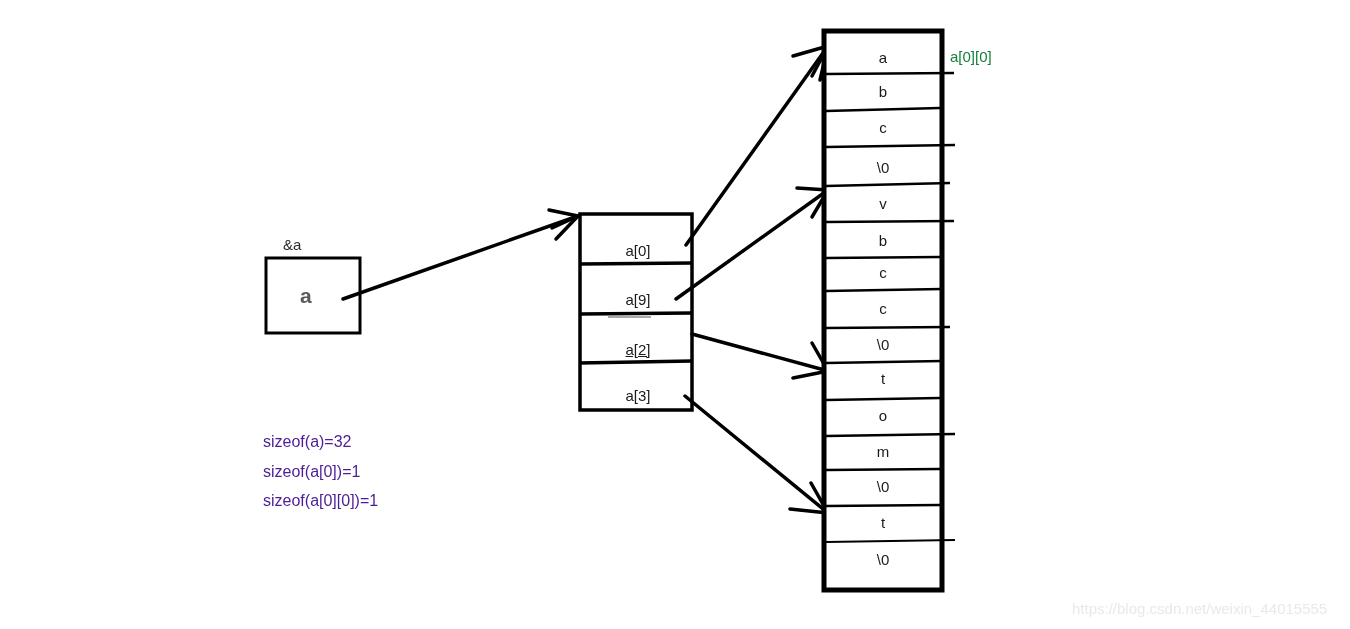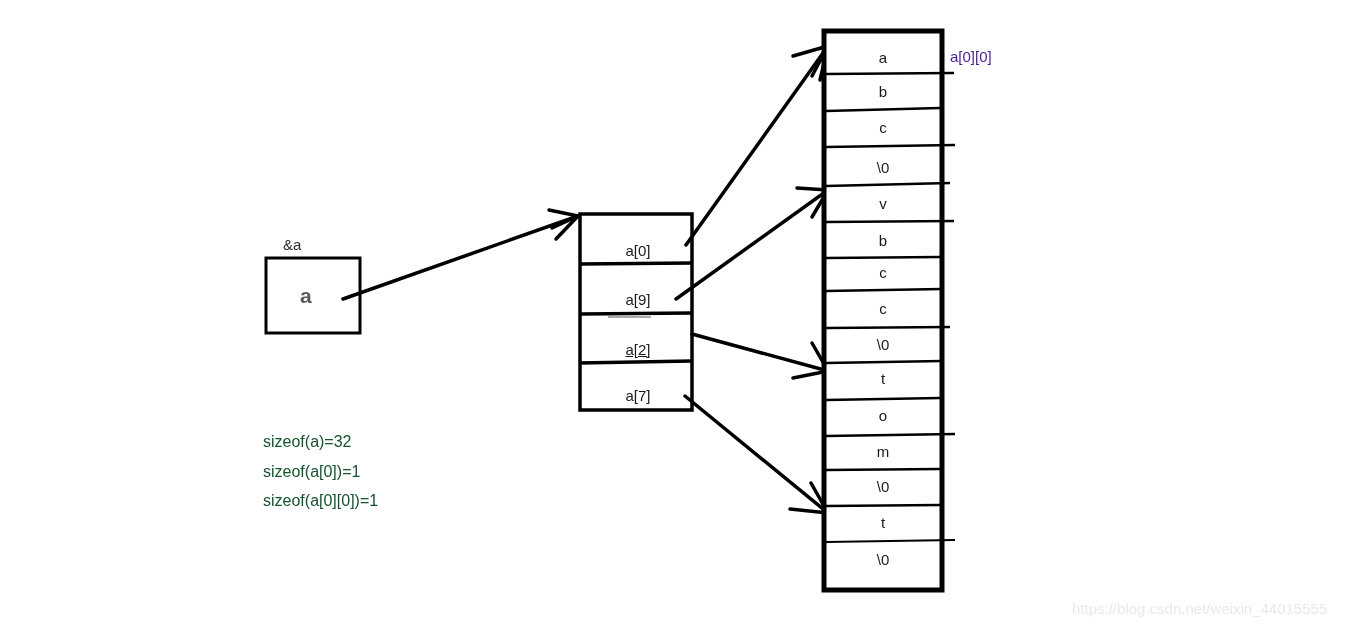--- a/index.html
+++ b/index.html
@@ -19,21 +19,21 @@
   }
   .svg-layer {
     position: absolute;
     left: 0;
     top: 0;
     width: 1350px;
     height: 629px;
   }
   .txt {
     position: absolute;
-    color: #4c1d95;
+    color: #15803d;
     font-size: 15px;
     white-space: nowrap;
   }
 
   
   .label-amp {
     left: 283px;
     top: 236px;
     font-size: 15px;
     color: #2b2b2b;
@@ -69,21 +69,21 @@
   .label-a00 {
     left: 950px;
     top: 48px;
     font-size: 15px;
   }
 
   
   .sizeof-line {
     left: 263px;
     font-size: 16px;
-    color: #14532d;
+    color: #4c1d95;
   }
   .sizeof-0 { top: 433px; }
   .sizeof-1 { top: 463px; }
   .sizeof-2 { top: 492px; }
 
   
   .watermark {
     left: 1072px;
     top: 600px;
     font-size: 15px;
@@ -162,21 +162,21 @@
       <line x1="826" y1="542" x2="955" y2="540" stroke="#000000" stroke-width="2.0"></line>
     </g>
   </svg>
 
   <div class="txt label-amp">&amp;a</div>
   <div class="txt label-a-inner">a</div>
 
   <div class="txt mid-label" style="top:242px;">a[0]</div>
   <div class="txt mid-label" style="top:291px;">a[9]</div>
   <div class="txt mid-label" style="top:341px;text-decoration:underline;">a[2]</div>
-  <div class="txt mid-label" style="top:387px;">a[7]</div>
+  <div class="txt mid-label" style="top:387px;">a[3]</div>
 
   <div class="txt cell-label" style="top:49px;">a</div>
   <div class="txt cell-label" style="top:83px;">b</div>
   <div class="txt cell-label" style="top:119px;">c</div>
   <div class="txt cell-label" style="top:159px;">\0</div>
   <div class="txt cell-label" style="top:195px;">v</div>
   <div class="txt cell-label" style="top:232px;">b</div>
   <div class="txt cell-label" style="top:264px;">c</div>
   <div class="txt cell-label" style="top:300px;">c</div>
   <div class="txt cell-label" style="top:336px;">\0</div>

